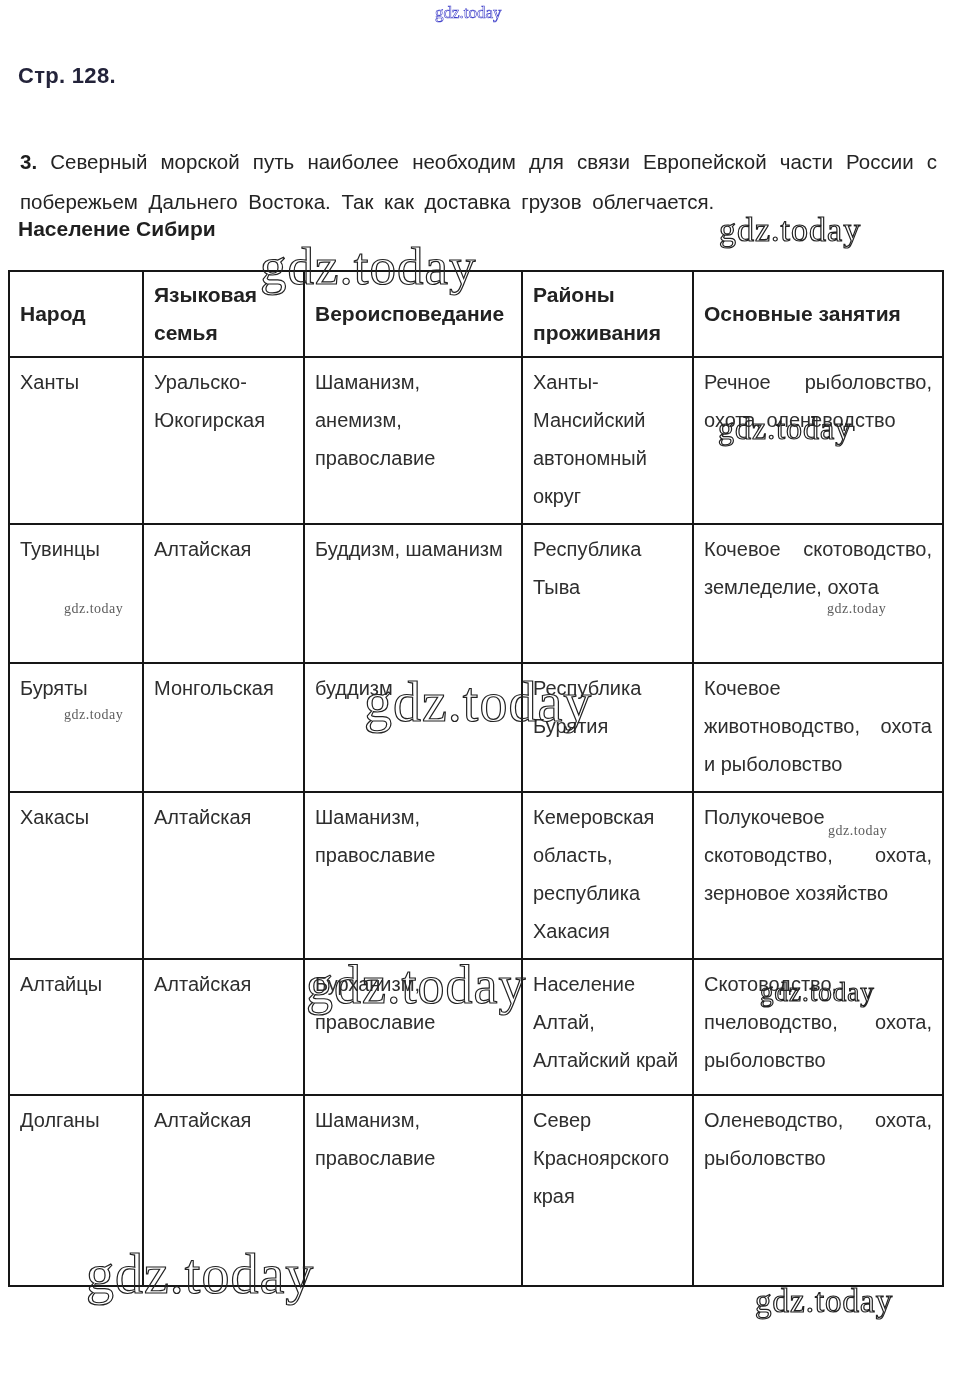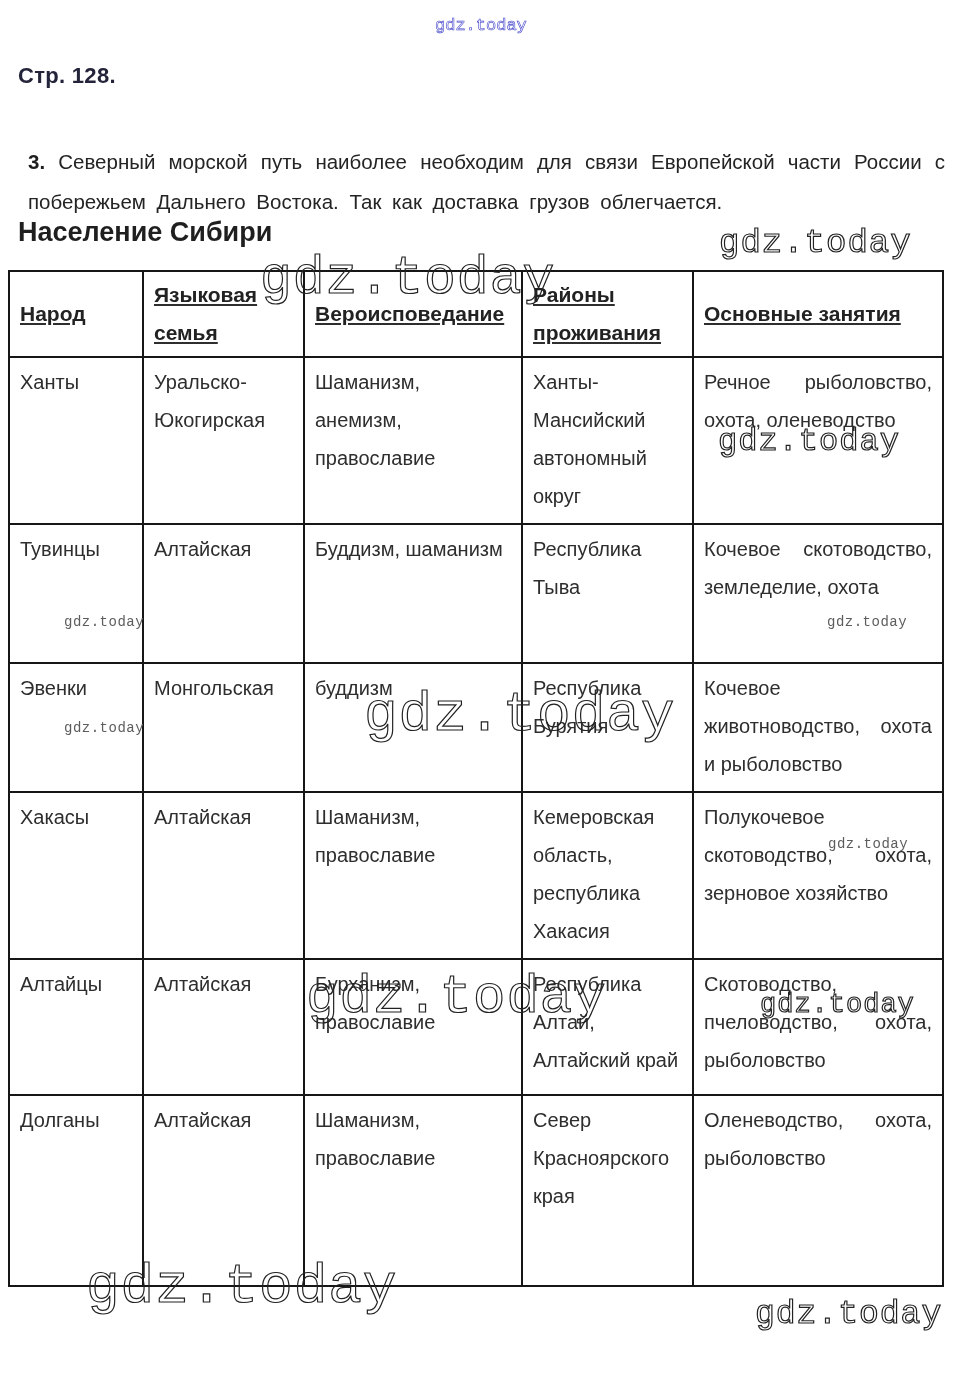--- a/index.html
+++ b/index.html
@@ -6,58 +6,58 @@
   body{
     width:953px;height:1381px;position:relative;background:#ffffff;
     font-family:"Liberation Sans",sans-serif;color:#2a2a2a;overflow:hidden;
   }
   
   .page-label{
     position:absolute;left:18px;top:63px;font-size:22px;font-weight:bold;
     color:#23233a;letter-spacing:.3px;
   }
   .answer-par{
-    position:absolute;left:28px;top:121px;width:917px;
+    position:absolute;left:20px;top:121px;width:917px;
     font-size:20.5px;line-height:40px;text-align:justify;word-spacing:5px;
     color:#242424;
   }
   .answer-par b{color:#1e1e1e;}
   .table-title{
-    position:absolute;left:18px;top:217px;font-size:27px;font-weight:bold;
+    position:absolute;left:18px;top:217px;font-size:21px;font-weight:bold;
     color:#1f1f1f;
   }
   
   .tbl-wrap{position:absolute;left:8px;top:270px;}
   table{
     border-collapse:collapse;table-layout:fixed;width:934px;
     font-size:20px;color:#2e2e2e;
   }
   th,td{
     border:2px solid #161616;line-height:38px;overflow:hidden;
   }
   th{
     font-size:21px;font-weight:bold;text-align:left;vertical-align:middle;
     padding:4px 10px;color:#222222;
   }
   td{
     vertical-align:top;padding:5px 10px 8px 10px;text-align:justify;
   }
   td:first-child{text-align:left;}
-  thead tr{height:78px;text-decoration:underline;}
+  thead tr{height:78px;}
   tbody tr:nth-child(1){height:154px;}
   tbody tr:nth-child(2){height:139px;}
   tbody tr:nth-child(3){height:111px;}
   tbody tr:nth-child(4){height:157px;}
   tbody tr:nth-child(5){height:136px;}
   tbody tr:nth-child(6){height:191px;}
   tbody tr:nth-child(7){height:112px;}
   
   .wm{
     position:absolute;z-index:5;white-space:nowrap;
-    font-family:Liberation Mono, monospace;pointer-events:none;margin-top:13px;
+    font-family:Liberation Serif, serif;pointer-events:none;
   }
   .wm-outline{color:#2a2a2a;letter-spacing:1px;}
   @supports (-webkit-text-stroke: 1px black){
     .wm-outline{
       -webkit-text-fill-color:transparent;
       -webkit-text-stroke:1.2px #232323;
     }
   }
   .wm-small{font-size:14px;color:#5d5d5d;letter-spacing:.5px;}
   .wm-top-blue{left:435px;top:3px;font-size:17px;color:#3e3ec9;
@@ -113,38 +113,38 @@
           <td>Речное рыболовство, охота, оленеводство</td>
         </tr>
         <tr>
           <td>Тувинцы</td>
           <td>Алтайская</td>
           <td>Буддизм, шаманизм</td>
           <td>Республика Тыва</td>
           <td>Кочевое скотоводство, земледелие, охота</td>
         </tr>
         <tr>
-          <td>Эвенки</td>
+          <td>Буряты</td>
           <td>Монгольская</td>
           <td>буддизм</td>
           <td>Республика Бурятия</td>
           <td>Кочевое животноводство, охота и рыболовство</td>
         </tr>
         <tr>
           <td>Хакасы</td>
           <td>Алтайская</td>
           <td>Шаманизм, православие</td>
           <td>Кемеровская область, республика Хакасия</td>
           <td>Полукочевое скотоводство, охота, зерновое хозяйство</td>
         </tr>
         <tr>
           <td>Алтайцы</td>
           <td>Алтайская</td>
           <td>Бурханизм, православие</td>
-          <td>Республика Алтай, Алтайский край</td>
+          <td>Население Алтай, Алтайский край</td>
           <td>Скотоводство, пчеловодство, охота, рыболовство</td>
         </tr>
         <tr>
           <td>Долганы</td>
           <td>Алтайская</td>
           <td>Шаманизм, православие</td>
           <td>Север Красноярского края</td>
           <td>Оленеводство, охота, рыболовство</td>
         </tr>
       </tbody>

